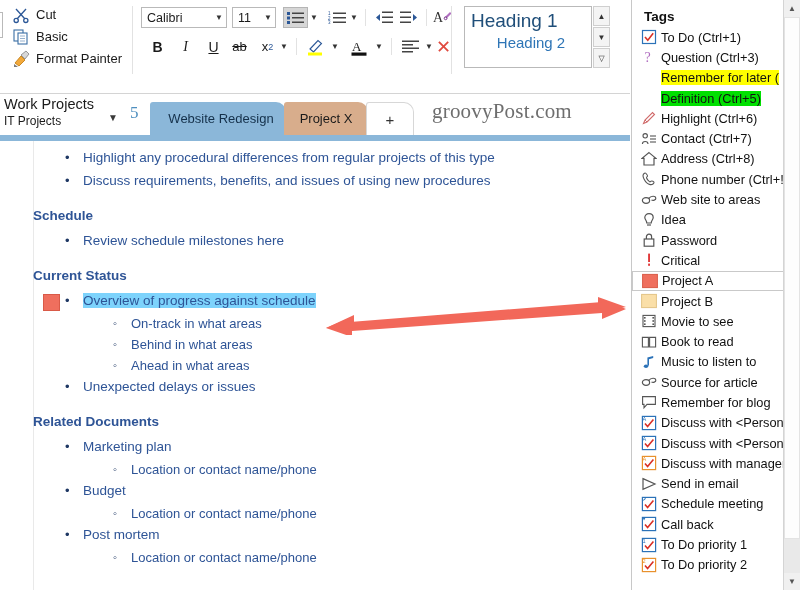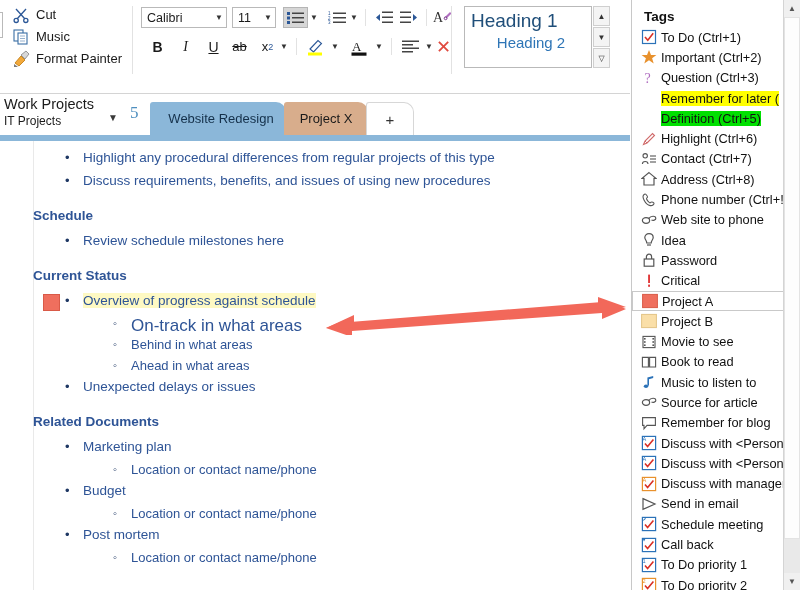--- a/index.html
+++ b/index.html
@@ -102,21 +102,21 @@
   .li {
     position: absolute; font-size: 13.5px; color: #2e5496; white-space: nowrap;
     font-family: "Liberation Sans", sans-serif;
   }
   .bul { position: absolute; font-size: 13px; color: #1f3864; }
   .bul.hollow { font-size: 11px; }
   .tagsq {
     position: absolute; width: 17px; height: 17px;
     background: #ef6f5e; border: 1px solid #d95a48;
   }
-  .selhl { background: #fef9c3; }
+  .selhl { background: #7dd3fc; }
 
   
   .arrow-svg { position: absolute; left: 326px; top: 295px; }
 
   
   .tagspane {
     position: absolute; left: 631px; top: 0; width: 169px; height: 590px;
     background: #ffffff; border-left: 1px solid #c8c8c8;
   }
   .tags-title { position: absolute; left: 12px; top: 9px; font-size: 13.5px; font-weight: bold; color: #111; }
@@ -159,21 +159,21 @@
       </div>
 
       <div class="clip-item" style="top:26px;">
         <svg class="ico" viewBox="0 0 18 18">
           <rect x="2" y="2" width="9" height="11" fill="#fff" stroke="#3a6ea5" stroke-width="1.1"></rect>
           <rect x="6" y="5" width="9" height="11" fill="#fff" stroke="#3a6ea5" stroke-width="1.1"></rect>
           <line x1="8" y1="8" x2="13" y2="8" stroke="#8aa8c8" stroke-width=".9"></line>
           <line x1="8" y1="10.5" x2="13" y2="10.5" stroke="#8aa8c8" stroke-width=".9"></line>
           <line x1="8" y1="13" x2="13" y2="13" stroke="#8aa8c8" stroke-width=".9"></line>
         </svg>
-        <span>Music</span>
+        <span>Basic</span>
       </div>
 
       <div class="clip-item" style="top:48px;">
         <svg class="ico" viewBox="0 0 18 18">
           <path d="M3 13 L9 6 L13 10 L7 16 Z" fill="#f2a93b" stroke="#c47f15" stroke-width=".9"></path>
           <path d="M9 5 L14 1 L17 4 L13 9 Z" fill="#d8d8d8" stroke="#8d8d8d" stroke-width=".9"></path>
           <path d="M2 14 L6 17 L2 17 Z" fill="#7a7a7a"></path>
         </svg>
         <span>Format Painter</span>
       </div>
@@ -312,38 +312,39 @@
     <div class="tab sel" style="left:150px; width:136px;padding-left:6px;">
       <span>Website Redesign</span>
     </div>
     <div class="tab alt" style="left:284px; width:84px;">
       <span>Project X</span>
     </div>
     <div class="tab add" style="left:366px; width:48px;">
       <span>+</span>
     </div>
   </div>
+  <div class="watermark">groovyPost.com</div>
   <div class="blue-strip"></div>
 
   <div class="canvas">
     <div class="canvas-rule"></div>
     <div class="doc" id="doc">
         <div class="bul" style="left: 32px; top: 9px;">•</div>
         <div class="li" style="left: 50px; top: 9px;">Highlight any procedural differences from regular projects of this type</div>
         <div class="bul" style="left: 32px; top: 32px;">•</div>
         <div class="li" style="left: 50px; top: 32px;">Discuss requirements, benefits, and issues of using new procedures</div>
         <div class="li h-sec" style="left: 0px; top: 67px;">Schedule</div>
         <div class="bul" style="left: 32px; top: 92px;">•</div>
         <div class="li" style="left: 50px; top: 92px;">Review schedule milestones here</div>
         <div class="li h-sec" style="left: 0px; top: 127px;">Current Status</div>
         <div class="bul" style="left: 32px; top: 152px;">•</div>
         <div class="tagsq" style="left: 10px; top: 153px; background: rgb(239, 111, 94);"></div>
         <div class="li selhl" style="left: 50px; top: 152px;">Overview of progress against schedule</div>
         <div class="bul hollow" style="left: 80px; top: 176px;">◦</div>
-        <div class="li" style="left: 98px; top: 175px; font-size: 17px; text-align: center;">On-track in what areas</div>
+        <div class="li" style="left: 98px; top: 175px; font-size: 13px; text-align: center;">On-track in what areas</div>
         <div class="bul hollow" style="left: 80px; top: 197px;">◦</div>
         <div class="li" style="left: 98px; top: 196px; font-size: 13px;">Behind in what areas</div>
         <div class="bul hollow" style="left: 80px; top: 218px;">◦</div>
         <div class="li" style="left: 98px; top: 217px; font-size: 13px;">Ahead in what areas</div>
         <div class="bul" style="left: 32px; top: 238px;">•</div>
         <div class="li" style="left: 50px; top: 238px;">Unexpected delays or issues</div>
         <div class="li h-sec" style="left: 0px; top: 273px;">Related Documents</div>
         <div class="bul" style="left: 32px; top: 298px;">•</div>
         <div class="li" style="left: 50px; top: 298px;">Marketing plan</div>
         <div class="bul hollow" style="left: 80px; top: 322px;">◦</div>
@@ -374,28 +375,20 @@
             <svg width="16" height="16" viewBox="0 0 16 16">
               <rect x="1.5" y="1.5" width="13" height="13" fill="#fff" stroke="#2b72b8" stroke-width="1.2"></rect>
               <path d="M4 8 L6.8 11.3 L12.2 4.3" fill="none" stroke="#d93025" stroke-width="1.6"></path>
             </svg>
           </span>
           <span class="tl">To Do (Ctrl+1)</span>
         </div>
         <div class="trow">
           <span class="ti">
             <svg width="16" height="16" viewBox="0 0 16 16">
-              <polygon points="8,1 10,6 15.4,6 11.1,9.2 12.7,14.4 8,11.2 3.3,14.4 4.9,9.2 0.6,6 6,6" fill="#e8912d"></polygon>
-            </svg>
-          </span>
-          <span class="tl">Important (Ctrl+2)</span>
-        </div>
-        <div class="trow">
-          <span class="ti">
-            <svg width="16" height="16" viewBox="0 0 16 16">
               <text x="3.6" y="13" font-size="14" fill="#b06ec0" font-family="serif">?</text>
             </svg>
           </span>
           <span class="tl">Question (Ctrl+3)</span>
         </div>
         <div class="trow hl-yellow">
           <span class="ti"></span>
           <span class="tl">Remember for later (</span>
         </div>
         <div class="trow hl-green">
@@ -439,21 +432,21 @@
           </span>
           <span class="tl">Phone number (Ctrl+!</span>
         </div>
         <div class="trow">
           <span class="ti">
             <svg width="16" height="16" viewBox="0 0 16 16">
               <ellipse cx="5" cy="8.5" rx="3.6" ry="2.8" fill="none" stroke="#555" stroke-width="1.2"></ellipse>
               <path d="M7.6 6.6 C10 3.5 14.5 3.6 14.8 6.2 C15 8.2 12 8.8 10.5 8" fill="none" stroke="#555" stroke-width="1.2"></path>
             </svg>
           </span>
-          <span class="tl">Web site to phone</span>
+          <span class="tl">Web site to areas</span>
         </div>
         <div class="trow">
           <span class="ti">
             <svg width="16" height="16" viewBox="0 0 16 16">
               <path d="M8 1.6 C5.4 1.6 3.8 3.5 3.8 5.6 C3.8 7.6 5.8 8.6 5.8 11 L10.2 11 C10.2 8.6 12.2 7.6 12.2 5.6 C12.2 3.5 10.6 1.6 8 1.6 Z" fill="none" stroke="#555" stroke-width="1.2"></path>
               <line x1="6" y1="13" x2="10" y2="13" stroke="#555" stroke-width="1.2"></line>
             </svg>
           </span>
           <span class="tl">Idea</span>
         </div>

